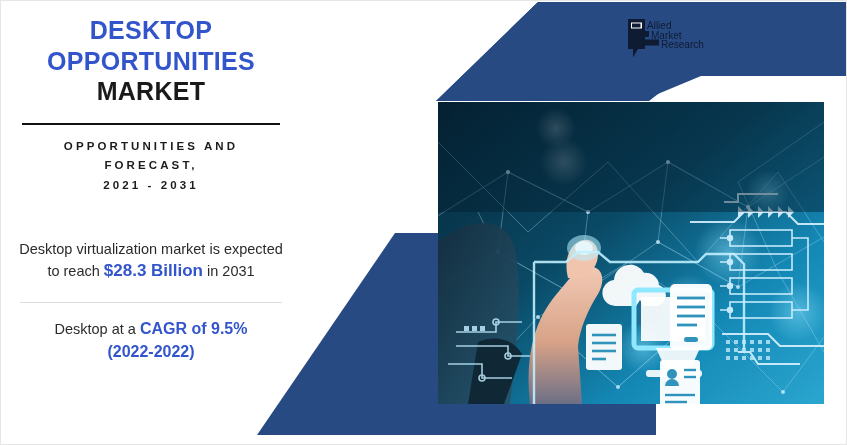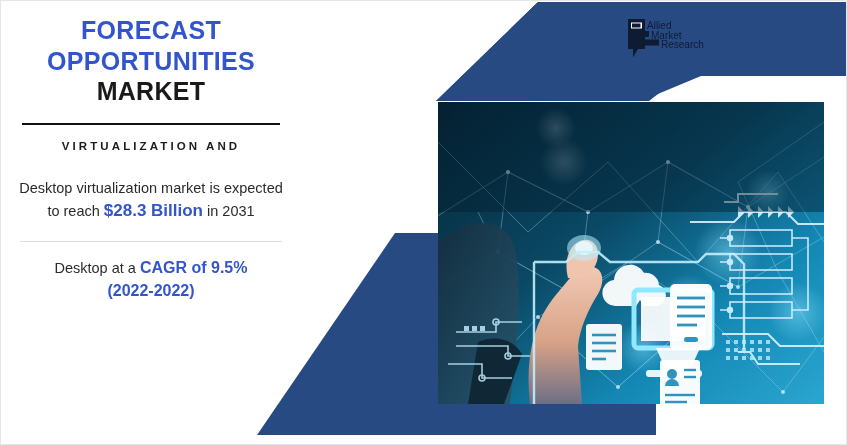--- a/index.html
+++ b/index.html
@@ -63,21 +63,21 @@
   #subtitle {
     margin-top:12px;
     font-size:11.5px;
     font-weight:bold;
     letter-spacing:3.1px;
     line-height:1.72;
     color:#1c1c1c;
   }
 
   #forecast-statement {
-    margin-top:22px;
+    margin-top:43px;
     font-size:14.5px;
     line-height:1.42;
     color:#2b2b2b;
     padding:0 6px;
   }
   .accent-bold {
     color:#3355cc;
     font-weight:bold;
   }
   #forecast-statement .val { font-size:17px; }
@@ -131,29 +131,31 @@
       <rect x="14" y="13" width="17" height="8" fill="#0f1b33"></rect>
     </g>
     <text x="44" y="24" font-family="'Liberation Sans', sans-serif" font-size="20" fill="#0f1b33">Allied</text>
     <text x="52" y="43" font-family="'Liberation Sans', sans-serif" font-size="20" fill="#0f1b33">Market</text>
     <text x="72" y="62" font-family="'Liberation Sans', sans-serif" font-size="20" fill="#0f1b33">Research</text>
   </svg>
 
   <div id="text-column">
 
     <h1 id="main-title">
-      <span class="title-line">FORECAST</span>
+      <span class="title-line">DESKTOP</span>
       <span class="title-line">OPPORTUNITIES</span>
       <span class="market-word">MARKET</span>
     </h1>
 
     <div id="divider-top"></div>
 
     <div id="subtitle">
-      <div>VIRTUALIZATION AND</div>
+      <div>OPPORTUNITIES AND</div>
+      <div>FORECAST,</div>
+      <div>2021 - 2031</div>
     </div>
 
     <p id="forecast-statement">
       <span>Desktop virtualization market is expected to reach </span><span class="accent-bold val">$28.3 Billion</span><span> in 2031</span>
     </p>
 
     <div id="divider-bottom"></div>
 
     <p id="cagr-statement">
       <span>Desktop at a </span><span class="accent-bold val">CAGR of 9.5%</span><br><span class="accent-bold val">(2022-2022)</span>

